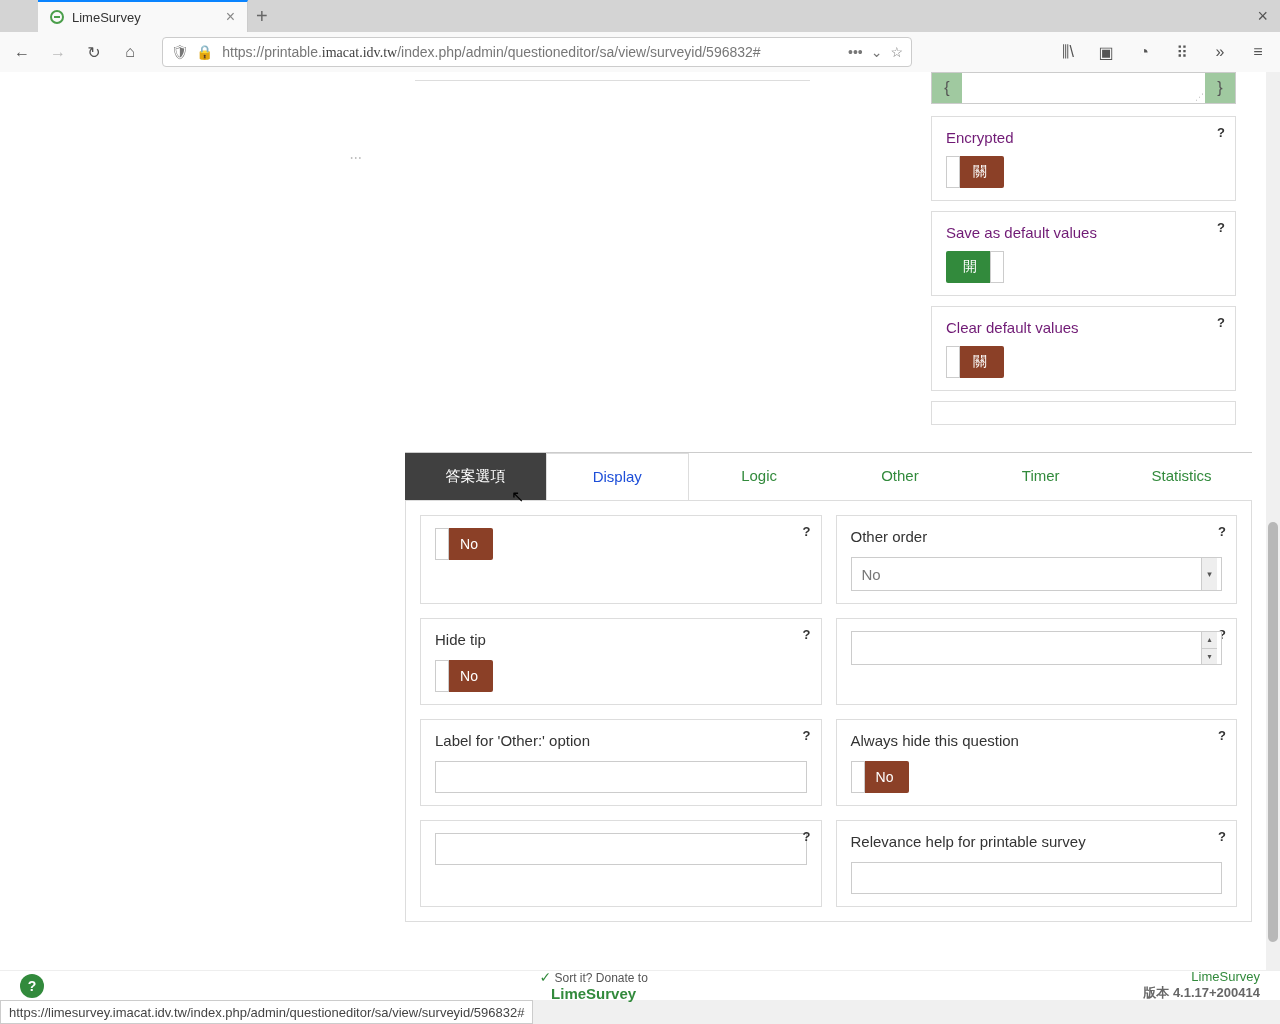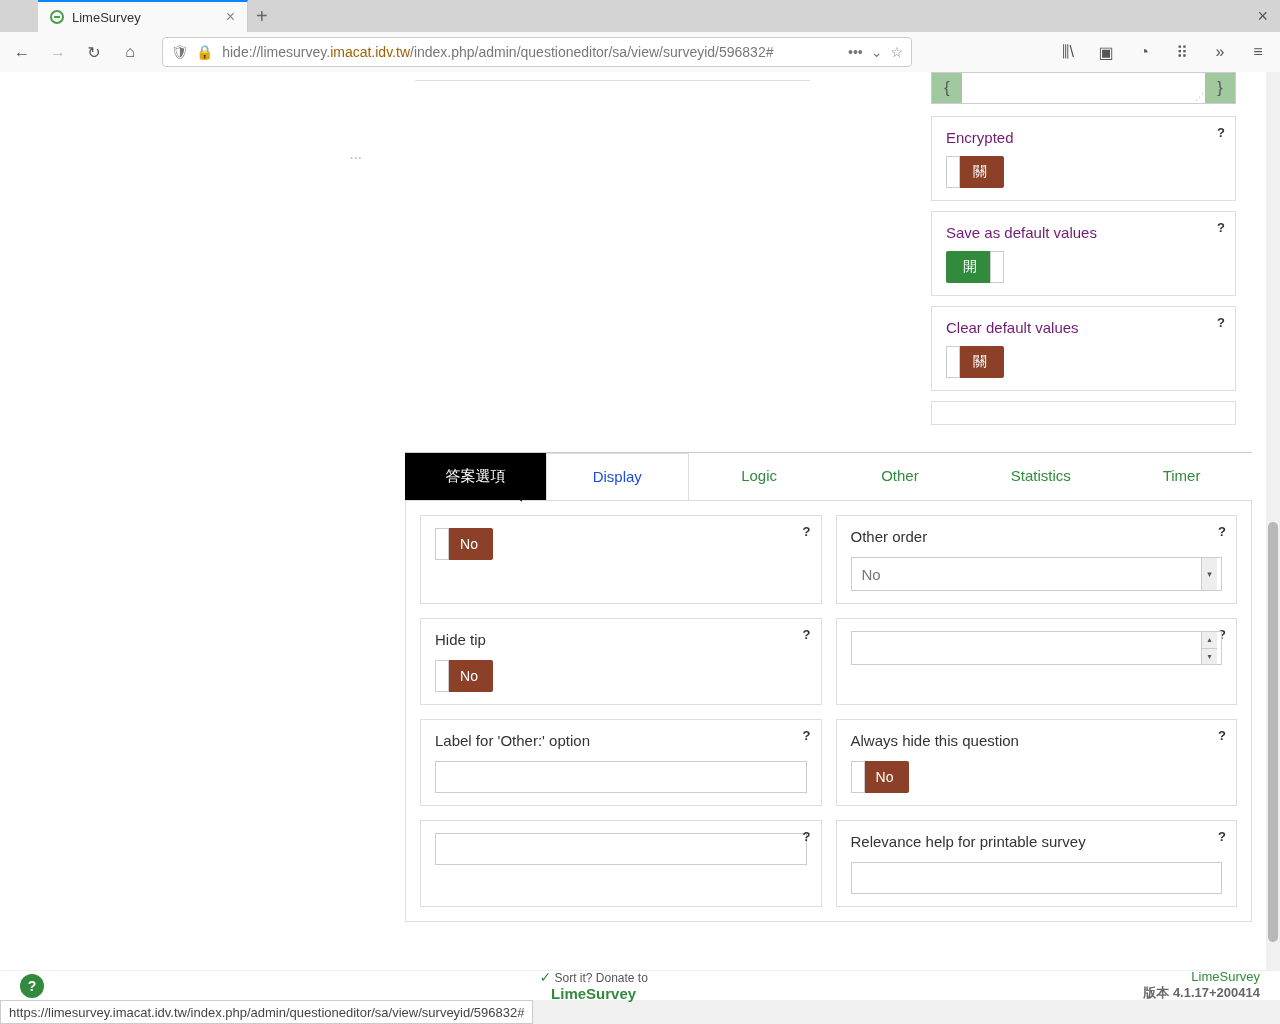--- a/index.html
+++ b/index.html
@@ -14,21 +14,21 @@
 .tab-title { flex: 1; color: #333; font-size: 13px; }
 .tab-close { color: #888; cursor: pointer; font-size: 16px; }
 .new-tab { color: #666; margin-left: 8px; font-size: 20px; cursor: pointer; }
 .window-close { position: absolute; right: 12px; top: 6px; color: #555; font-size: 18px; cursor: pointer; }
 
 .nav-bar { display: flex; align-items: center; height: 40px; padding: 0 8px; background: #f9f9f9; gap: 8px; }
 .nav-btn { width: 28px; height: 28px; display: flex; align-items: center; justify-content: center; color: #555; cursor: pointer; font-size: 16px; border-radius: 4px; }
 .nav-btn.disabled { color: #bbb; }
 .url-bar { flex: 1; display: flex; align-items: center; background: #fff; border: 1px solid #ccc; border-radius: 4px; height: 30px; padding: 0 8px; margin: 0 90px 0 10px; gap: 8px; max-width: 750px; }
 .url-text { flex: 1; color: #777; font-size: 14px; }
-.url-text .domain { color: #a16207; }
+.url-text .domain { color: #404040; font-family: Liberation Serif, serif; }
 .nav-right { display: flex; gap: 10px; margin-left: auto; }
 
 
 .content-wrapper { position: absolute; top: 72px; left: 0; right: 0; bottom: 44px; overflow: hidden; background: #fff; }
 .scrollbar-v { position: absolute; right: 0; top: 72px; bottom: 44px; width: 14px; background: #f0f0f0; }
 .scrollbar-thumb { position: absolute; right: 2px; top: 450px; width: 10px; height: 420px; background: #b8b8b8; border-radius: 5px; }
 
 .drag-handle { position: absolute; left: 349px; top: 80px; color: #888; font-size: 12px; writing-mode: vertical-rl; cursor: col-resize; }
 
 .main-panel { position: absolute; left: 355px; right: 14px; top: 0; bottom: 0; }
@@ -56,21 +56,21 @@
 .toggle-text { color: #fff; font-size: 14px; width: 100%; text-align: center; padding-left: 10px; }
 .toggle.on .toggle-text { padding-left: 0; padding-right: 10px; }
 
 .empty-card { border: 1px solid #ddd; height: 24px; background: #fff; }
 
 
 .tabs-container { position: absolute; top: 380px; left: 50px; right: 14px; }
 .tabs-sep { height: 1px; background: #ccc; margin-bottom: 0; }
 .tabs-row { display: flex; border-bottom: 1px solid #ddd; }
 .tab-btn { flex: 1; padding: 14px 10px; text-align: center; cursor: pointer; font-size: 15px; background: #fff; }
-.tab-btn.active { background: #000000; color: #fff; }
+.tab-btn.active { background: #404040; color: #fff; }
 .tab-btn.inactive { color: #328A3C; }
 .tab-btn.display { border: 1px solid #ddd; border-bottom: none; color: #1d4ed8; }
 
 .options-grid { display: grid; grid-template-columns: 1fr 1fr; gap: 14px; padding: 14px; border: 1px solid #ddd; border-top: none; background: #fff; }
 .option-card { border: 1px solid #ddd; padding: 12px 14px; position: relative; background: #fff; }
 .option-label { color: #333; margin-bottom: 12px; font-size: 15px; }
 
 .select-box { width: 100%; height: 34px; border: 1px solid #ccc; padding: 0 10px; background: #fff; color: #777; font-size: 15px; display: flex; align-items: center; position: relative; }
 .select-arrow { position: absolute; right: 4px; top: 0; bottom: 0; width: 16px; background: #eee; display: flex; align-items: center; justify-content: center; font-size: 9px; color: #555; border-left: 1px solid #ccc; }
 .spinner-arrows { position: absolute; right: 4px; top: 0; bottom: 0; width: 16px; display: flex; flex-direction: column; border-left: 1px solid #ccc; }
@@ -106,21 +106,21 @@
     <span class="window-close">×</span>
   </div>
   <div class="nav-bar">
     <span class="nav-btn">←</span>
     <span class="nav-btn disabled">→</span>
     <span class="nav-btn">↻</span>
     <span class="nav-btn">⌂</span>
     <div class="url-bar">
       <span style="color:#777">🛡</span>
       <span style="color:#555">🔒</span>
-      <span class="url-text"><span>hide://limesurvey.</span><span class="domain">imacat.idv.tw</span><span>/index.php/admin/questioneditor/sa/view/surveyid/596832#</span></span>
+      <span class="url-text"><span>https://printable.</span><span class="domain">imacat.idv.tw</span><span>/index.php/admin/questioneditor/sa/view/surveyid/596832#</span></span>
       <span style="color:#777">•••</span>
       <span style="color:#777">⌄</span>
       <span style="color:#777">☆</span>
     </div>
     <div class="nav-right">
       <span class="nav-btn">⫼\</span>
       <span class="nav-btn">▣</span>
       <span class="nav-btn">◔</span>
       <span class="nav-btn">⠿</span>
       <span class="nav-btn">»</span>
@@ -174,22 +174,22 @@
       <div class="empty-card"></div>
     </div>
 
     <div class="tabs-container">
       <div class="tabs-sep"></div>
       <div class="tabs-row">
         <div class="tab-btn active">答案選項</div>
         <div class="tab-btn display">Display</div>
         <div class="tab-btn inactive">Logic</div>
         <div class="tab-btn inactive">Other</div>
+        <div class="tab-btn inactive">Timer</div>
         <div class="tab-btn inactive">Statistics</div>
-        <div class="tab-btn inactive">Timer</div>
       </div>
 
       <div class="options-grid">
         <div class="option-card">
           <span class="help-q">?</span>
           <div class="toggle off">
             <div class="toggle-handle"></div>
             <span class="toggle-text">No</span>
           </div>
         </div>

